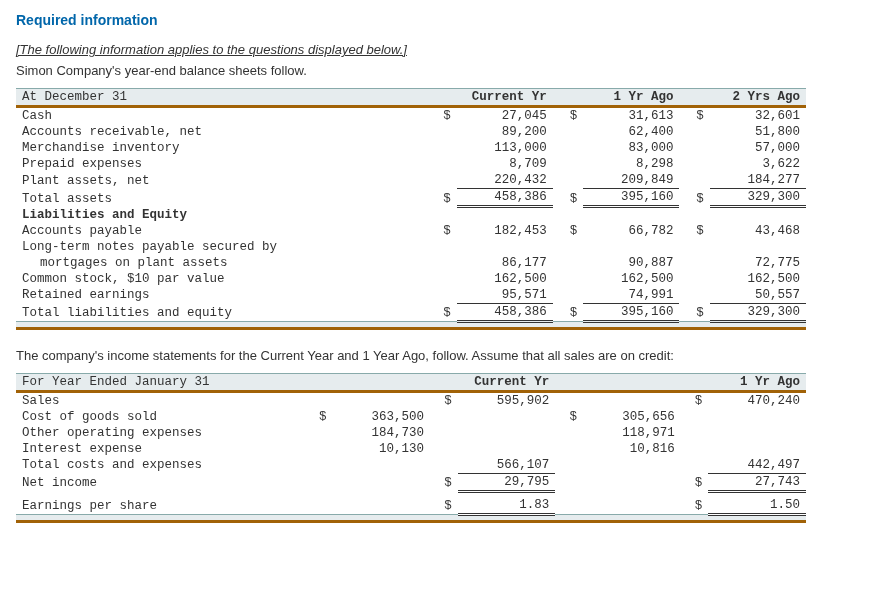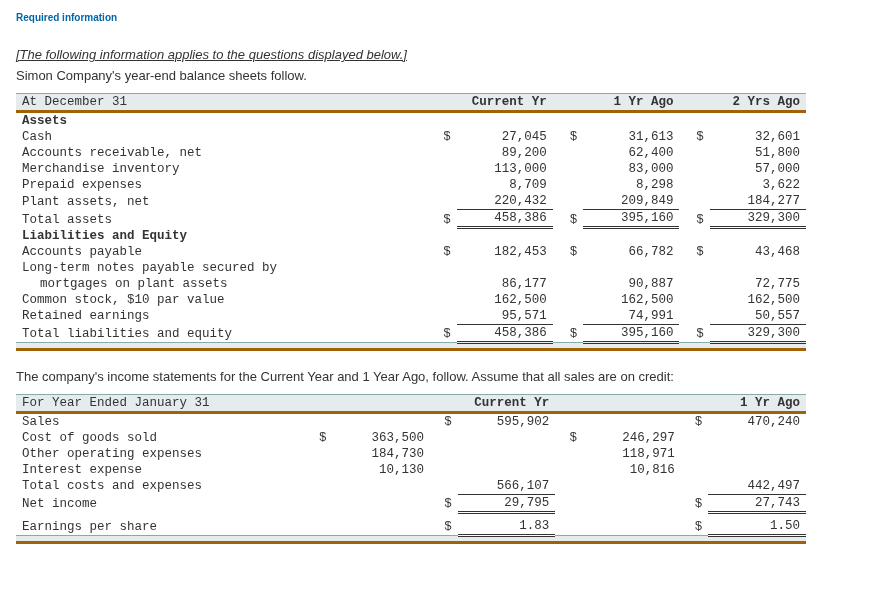--- a/index.html
+++ b/index.html
@@ -8,22 +8,22 @@
     color: #333;
     margin: 0;
     padding: 12px 16px;
     width: 884px;
     box-sizing: border-box;
     background: #fff;
   }
   .req-info {
     color: #0066aa;
     font-weight: bold;
-    font-size: 10px;
-    margin-bottom: 24px;
+    font-size: 14px;
+    margin-bottom: 14px;
   }
   .italic-note {
     font-style: italic;
     margin-bottom: 6px;
     text-decoration: underline;
   }
   .intro {
     margin-bottom: 10px;
   }
   table.fin {
@@ -81,29 +81,20 @@
       <tr class="hdr-row">
     <td class="label">At December 31</td>
     <td class="narrow"></td>
         <td class="num colhdr">Current Yr</td>
     <td class="narrow"></td>
         <td class="num colhdr">1 Yr Ago</td>
     <td class="narrow"></td>
         <td class="num colhdr">2 Yrs Ago</td>
   </tr>
   <tr>
-    <td class="label bold">Assets</td>
-    <td></td>
-        <td></td>
-        <td></td>
-        <td></td>
-        <td></td>
-        <td></td>
-  </tr>
-  <tr>
     <td class="label">Cash</td>
     <td>$</td>
         <td>27,045</td>
     <td>$</td>
         <td>31,613</td>
     <td>$</td>
         <td>32,601</td>
   </tr>
   <tr>
     <td class="label">Accounts receivable, net</td>
@@ -245,21 +236,21 @@
     <td>$</td>
         <td>470,240</td>
   </tr>
   <tr>
     <td class="label">Cost of goods sold</td>
     <td>$</td>
         <td class="sub">363,500</td>
     <td></td>
         <td></td>
     <td>$</td>
-        <td class="sub">246,297</td>
+        <td class="sub">305,656</td>
     <td></td>
         <td></td>
   </tr>
   <tr>
     <td class="label">Other operating expenses</td>
     <td></td>
         <td class="sub">184,730</td>
     <td></td>
         <td></td>
     <td></td>

